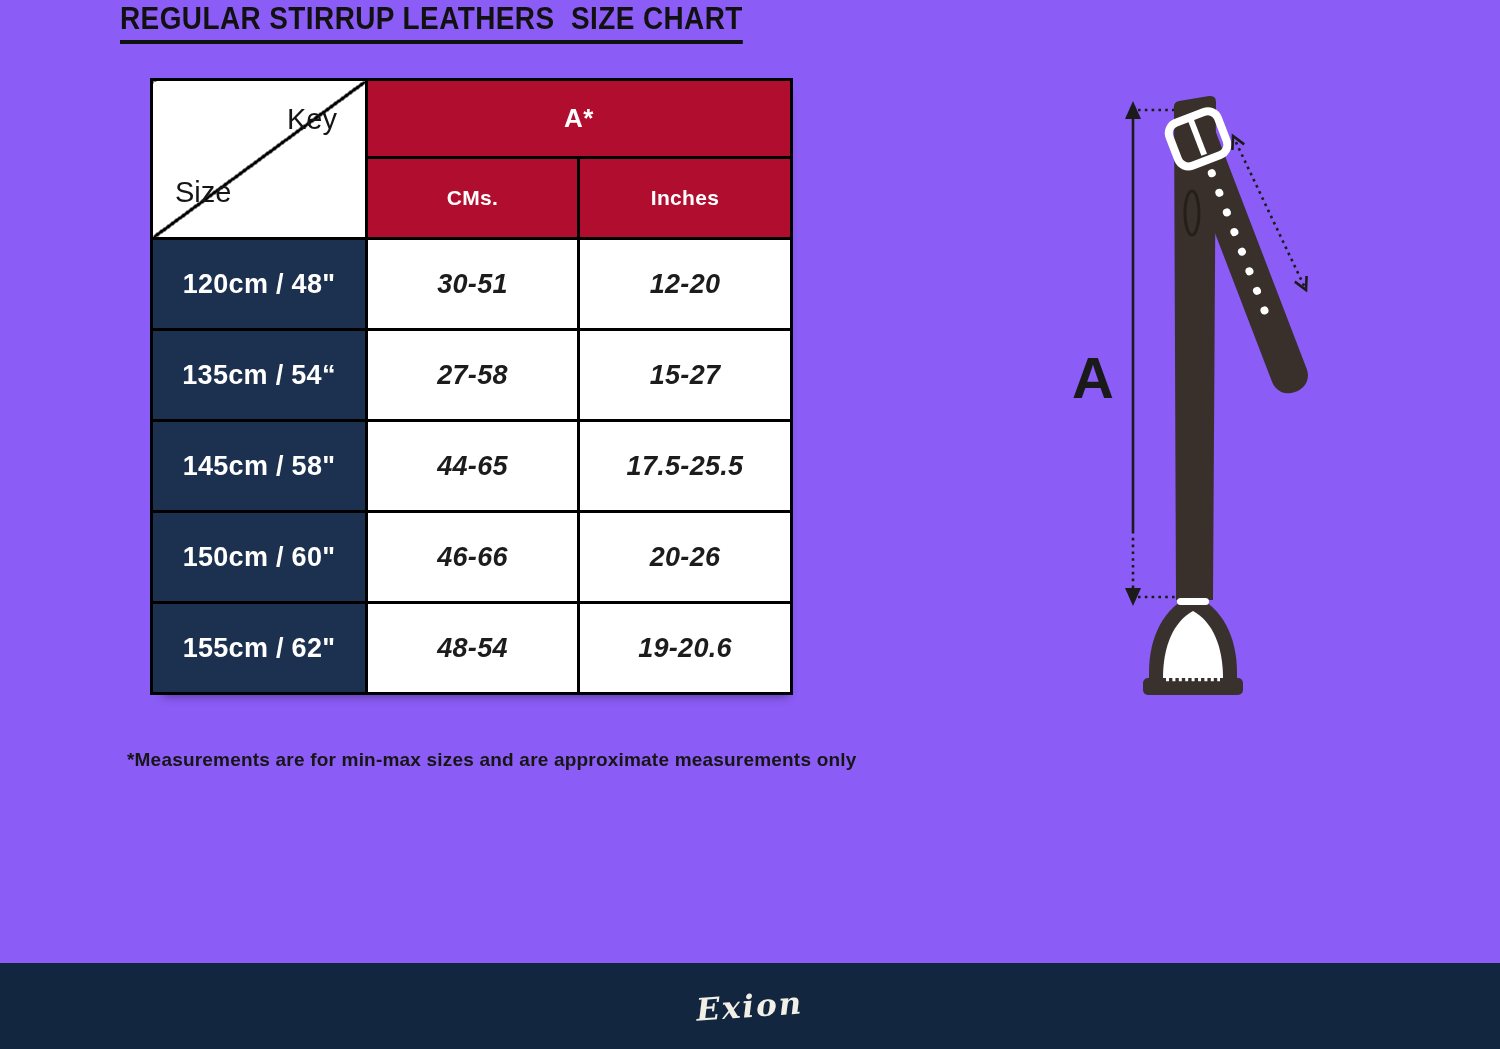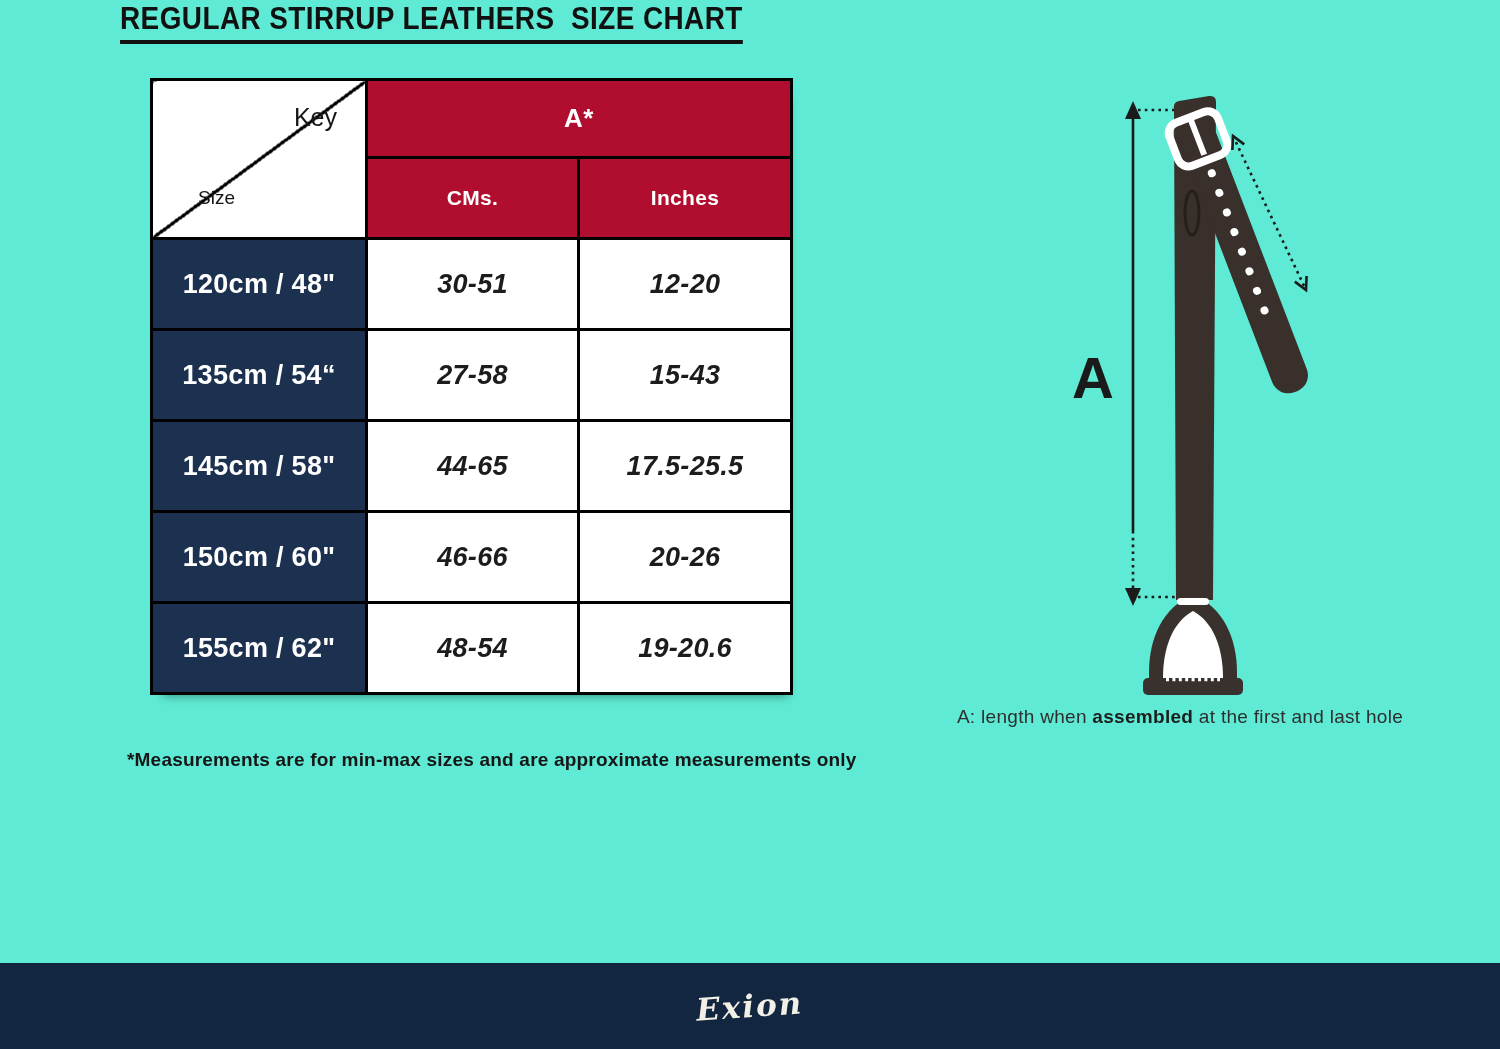--- a/index.html
+++ b/index.html
@@ -1,39 +1,39 @@
 <!DOCTYPE html>
 <html><head>
 <meta charset="utf-8">
 <style>
   html,body{margin:0;padding:0;background:#fff;}
   .canvas{
-    position:relative;width:1500px;height:1049px;background:#5eead4;overflow:hidden;
+    position:relative;width:1500px;height:1049px;background:#8b5cf6;overflow:hidden;
     font-family:"Liberation Sans", sans-serif;
   }
   .title{
     position:absolute;left:120px;top:1px;
     font-size:31px;font-weight:800;color:#111;letter-spacing:.5px;
     white-space:pre;border-bottom:4px solid #111;padding-bottom:3px;
     transform:scaleX(.90);transform-origin:left top;
   }
   table.size-table{
     position:absolute;left:150px;top:78px;width:640px;
     border-collapse:collapse;table-layout:fixed;
     box-shadow:4px 10px 9px -9px rgba(0,0,0,.4);
   }
   table.size-table td{border:3px solid #000;text-align:center;vertical-align:middle;padding:0;}
   td.corner{
     position:relative;background:#fff;height:156px;
     background-image:linear-gradient(to bottom right,
       rgba(0,0,0,0) calc(50% - 1.6px), #000 calc(50% - 1.6px),
       #000 calc(50% + 1.6px), rgba(0,0,0,0) calc(50% + 1.6px));
   }
-  td.corner .key{position:absolute;top:22px;right:28px;font-size:25px;font-weight:500;color:#151515;text-align:center;}
-  td.corner .size{position:absolute;left:22px;bottom:28px;font-size:19px;font-weight:500;color:#151515;margin-left:23px;}
+  td.corner .key{position:absolute;top:22px;right:28px;font-size:29px;font-weight:500;color:#151515;text-align:center;}
+  td.corner .size{position:absolute;left:22px;bottom:28px;font-size:29px;font-weight:500;color:#151515;}
   td.ghead{background:#B10E2F;color:#fff;font-size:26px;font-weight:700;height:74px;letter-spacing:.5px;}
   td.subhead{background:#B10E2F;color:#fff;font-size:21px;font-weight:700;height:76px;letter-spacing:.3px;}
   td.sizecell{background:#1C304F;color:#fff;font-size:27px;font-weight:700;height:88px;letter-spacing:.3px;}
   td.valcell{background:#fff;color:#1c1c1c;font-size:27px;font-weight:700;letter-spacing:.3px;font-style:italic;}
   .footnote{
     position:absolute;left:127px;top:749px;font-size:19px;font-weight:700;
     color:#161616;letter-spacing:.2px;
   }
   .diagram{position:absolute;left:1020px;top:95px;width:400px;height:650px;}
   .caption{
@@ -76,21 +76,21 @@
         <td class="subhead">Inches</td>
       </tr>
       <tr>
         <td class="sizecell">120cm / 48"</td>
         <td class="valcell">30-51</td>
         <td class="valcell">12-20</td>
       </tr>
       <tr>
         <td class="sizecell">135cm / 54“</td>
         <td class="valcell">27-58</td>
-        <td class="valcell">15-43</td>
+        <td class="valcell">15-27</td>
       </tr>
       <tr>
         <td class="sizecell">145cm / 58"</td>
         <td class="valcell">44-65</td>
         <td class="valcell">17.5-25.5</td>
       </tr>
       <tr>
         <td class="sizecell">150cm / 60"</td>
         <td class="valcell">46-66</td>
         <td class="valcell">20-26</td>
@@ -147,19 +147,18 @@
       <path d="M129,600 L129,578 C129,542 143,513 173,499 C203,513 217,542 217,578 L217,600 Z"></path>
       <rect x="123" y="583" width="100" height="17" rx="5"></rect>
       <path fill="#ffffff" d="M143,583 C143,552 153,527 173,516 C193,527 203,552 203,583 Z"></path>
       <line x1="146" y1="584" x2="200" y2="584" stroke="#ffffff" stroke-width="4.5" stroke-dasharray="3 3.4"></line>
       <rect x="157" y="503" width="32" height="7" rx="3.5" fill="#ffffff"></rect>
     </g>
 
     <text x="52" y="303" font-size="58" font-weight="600" fill="#1a1a1a" font-family="Liberation Sans, sans-serif">A</text>
   </svg>
 
-  <div class="caption"><span>A: length when </span><b>assembled</b><span> at the first and last hole</span></div>
 
   <div class="footer">
     <span class="brand">Exion</span>
   </div>
 
 </div>
 
 </body></html>

